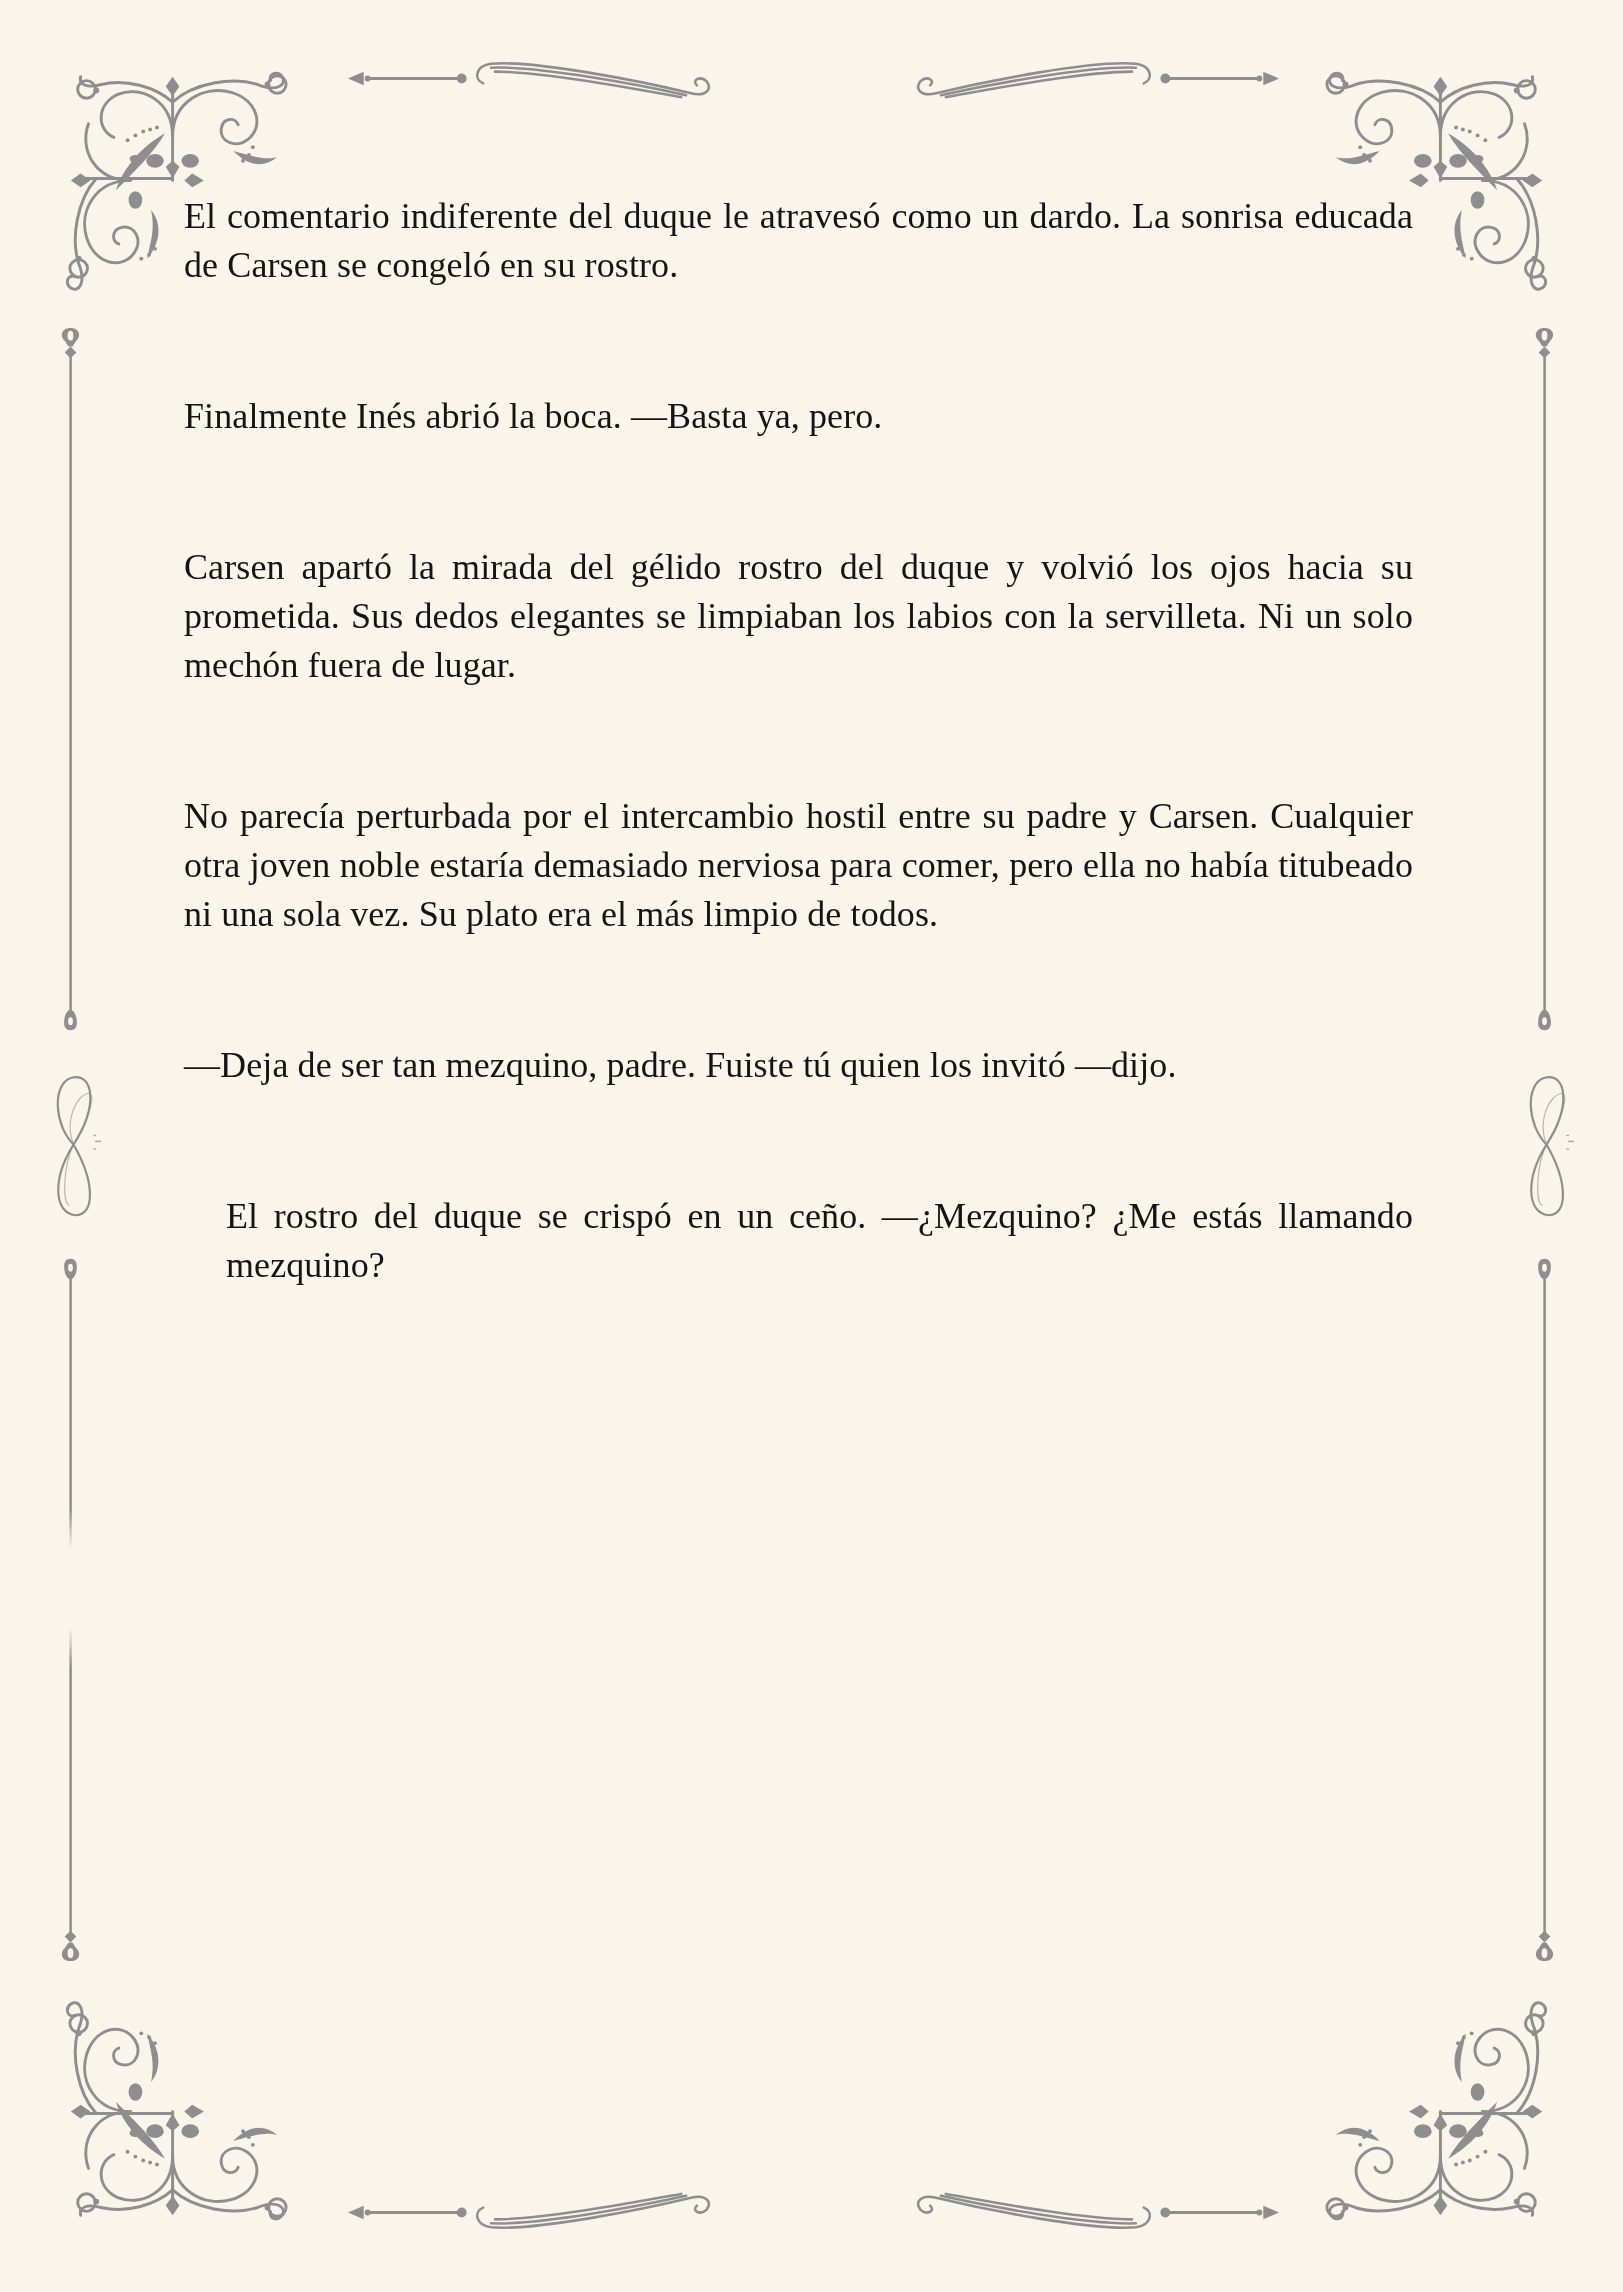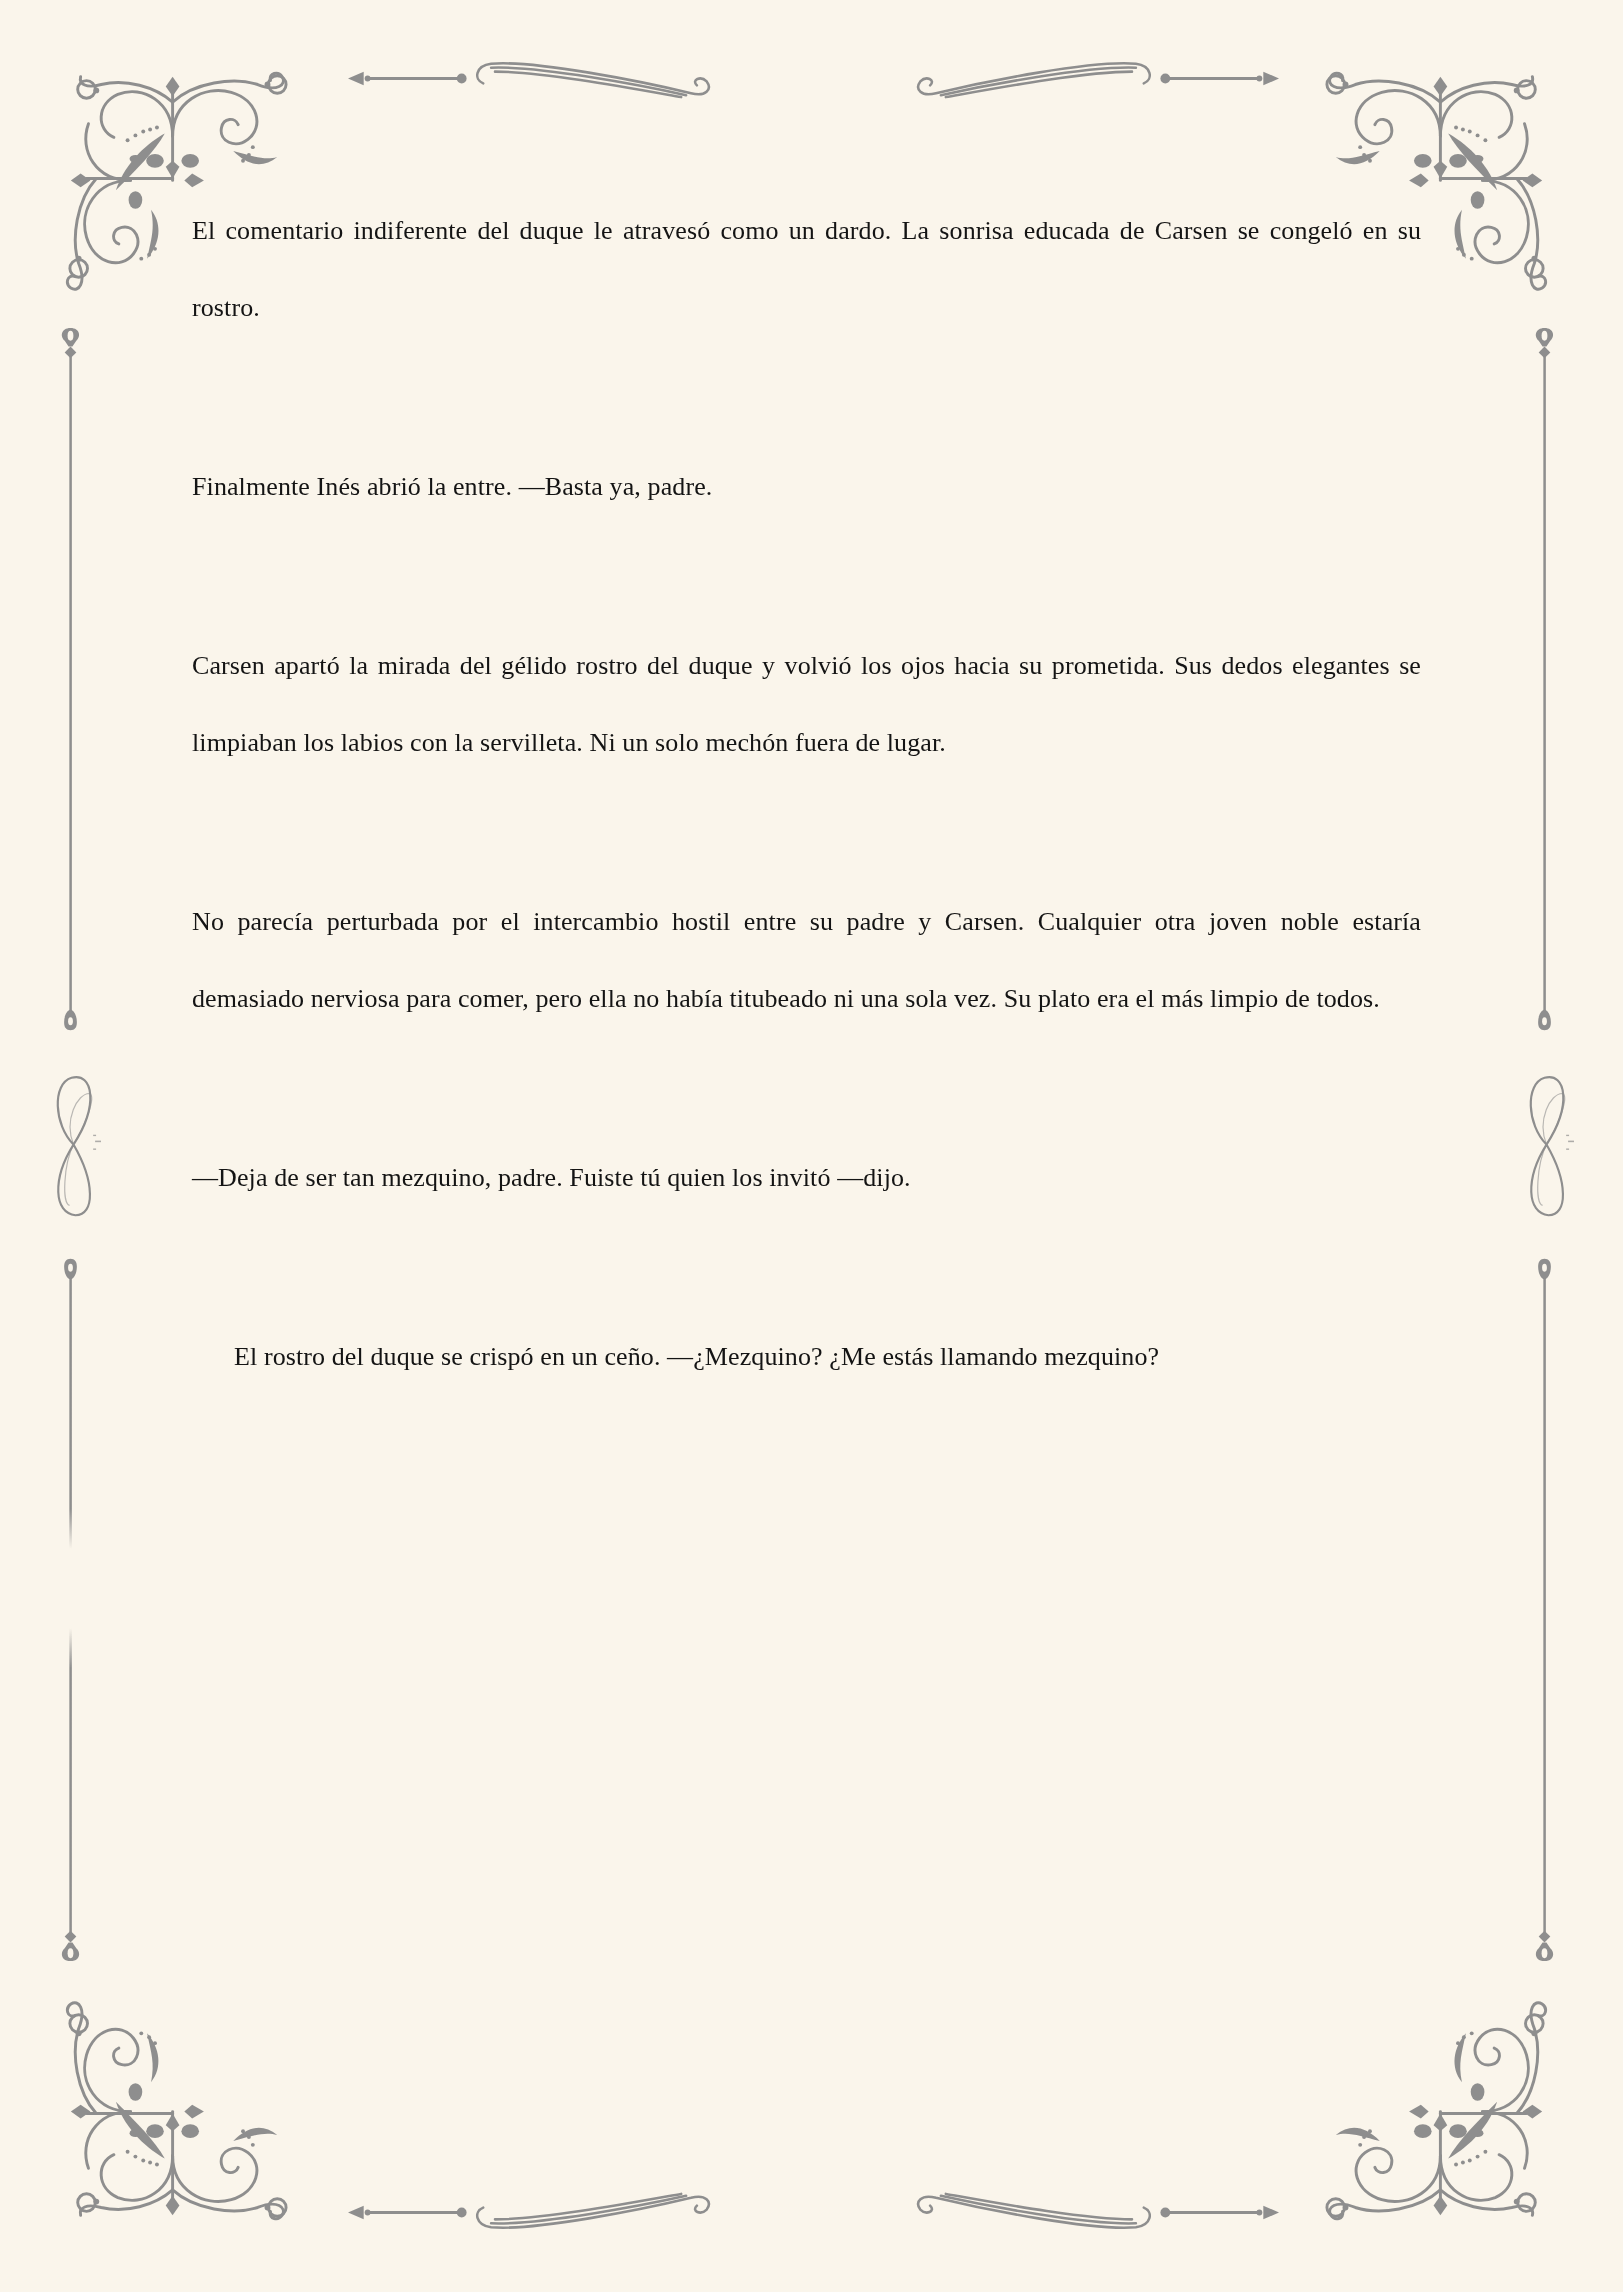--- a/index.html
+++ b/index.html
@@ -29,24 +29,24 @@
   .bar-l2 { left: 56px;  top: 1255px; height: 711px; transform: scaleY(-1); }
   .bar-r1 { left: 1530px; top: 323px;  height: 711px; }
   .bar-r2 { left: 1530px; top: 1255px; height: 711px; transform: scaleY(-1); }
 
   .knot { width: 59px; height: 162px; }
   .knot-l { left: 44px;  top: 1066px; }
   .knot-r { left: 1517px; top: 1066px; }
 
   .text-block {
     position: absolute;
-    left: 192px; top: 192px;
+    left: 184px; top: 192px;
     width: 1229px;
-    font-size: 26px;
-    line-height: 77px;
+    font-size: 36px;
+    line-height: 49px;
   }
   .text-block p {
     margin: 0 0 102px 0;
     text-align: justify;
     letter-spacing: 0.1px;
   }
   .text-block p.last-para { margin-bottom: 0; margin-left: 42px; }
 </style>
 </head>
 <body>
@@ -362,19 +362,19 @@
     <g fill="currentColor" opacity="0.7">
       <rect x="52" y="76" width="6" height="1.6"></rect>
       <rect x="50" y="70" width="3" height="1.4"></rect>
       <rect x="50" y="84" width="3" height="1.4"></rect>
     </g>
   </svg>
 </div>
 
 <main class="text-block">
   <p>El comentario indiferente del duque le atravesó como un dardo. La sonrisa educada de Carsen se congeló en su rostro.</p>
-  <p>Finalmente Inés abrió la entre. —Basta ya, padre.</p>
+  <p>Finalmente Inés abrió la boca. —Basta ya, pero.</p>
   <p>Carsen apartó la mirada del gélido rostro del duque y volvió los ojos hacia su prometida. Sus dedos elegantes se limpiaban los labios con la servilleta. Ni un solo mechón fuera de lugar.</p>
   <p>No parecía perturbada por el intercambio hostil entre su padre y Carsen. Cualquier otra joven noble estaría demasiado nerviosa para comer, pero ella no había titubeado ni una sola vez. Su plato era el más limpio de todos.</p>
   <p>—Deja de ser tan mezquino, padre. Fuiste tú quien los invitó —dijo.</p>
   <p class="last-para">El rostro del duque se crispó en un ceño. —¿Mezquino? ¿Me estás llamando mezquino?</p>
 </main>
 
 
 </body></html>

